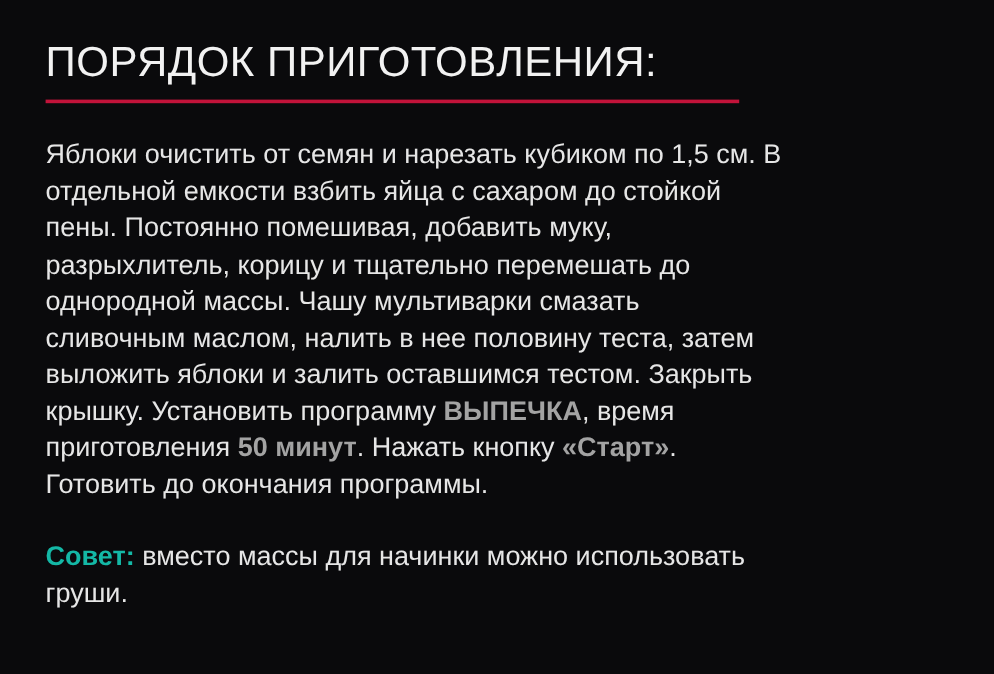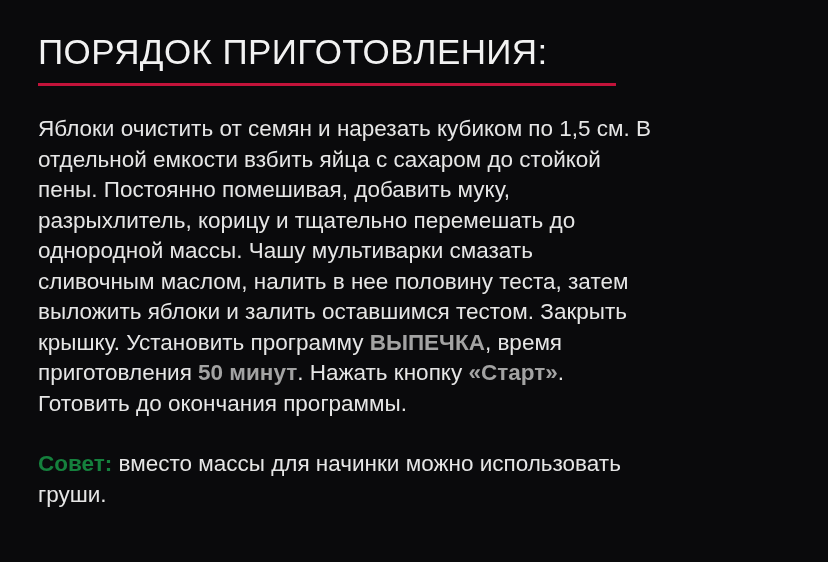--- a/index.html
+++ b/index.html
@@ -55,21 +55,21 @@
   }
   .tip {
     margin: 30px 0 0 0;
     font-size: 22.5px;
     line-height: 30.5px;
     color: #e6e6e6;
     max-width: 740px;
   }
   .tip .tip-label {
     font-weight: 700;
-    color: #15803d;
+    color: #14b8a6;
     text-align: center;
   }
 </style>
 </head>
 <body>
 
 <div class="page">
 
   <div class="heading-block">
     <h1 class="heading">ПОРЯДОК ПРИГОТОВЛЕНИЯ:</h1>

